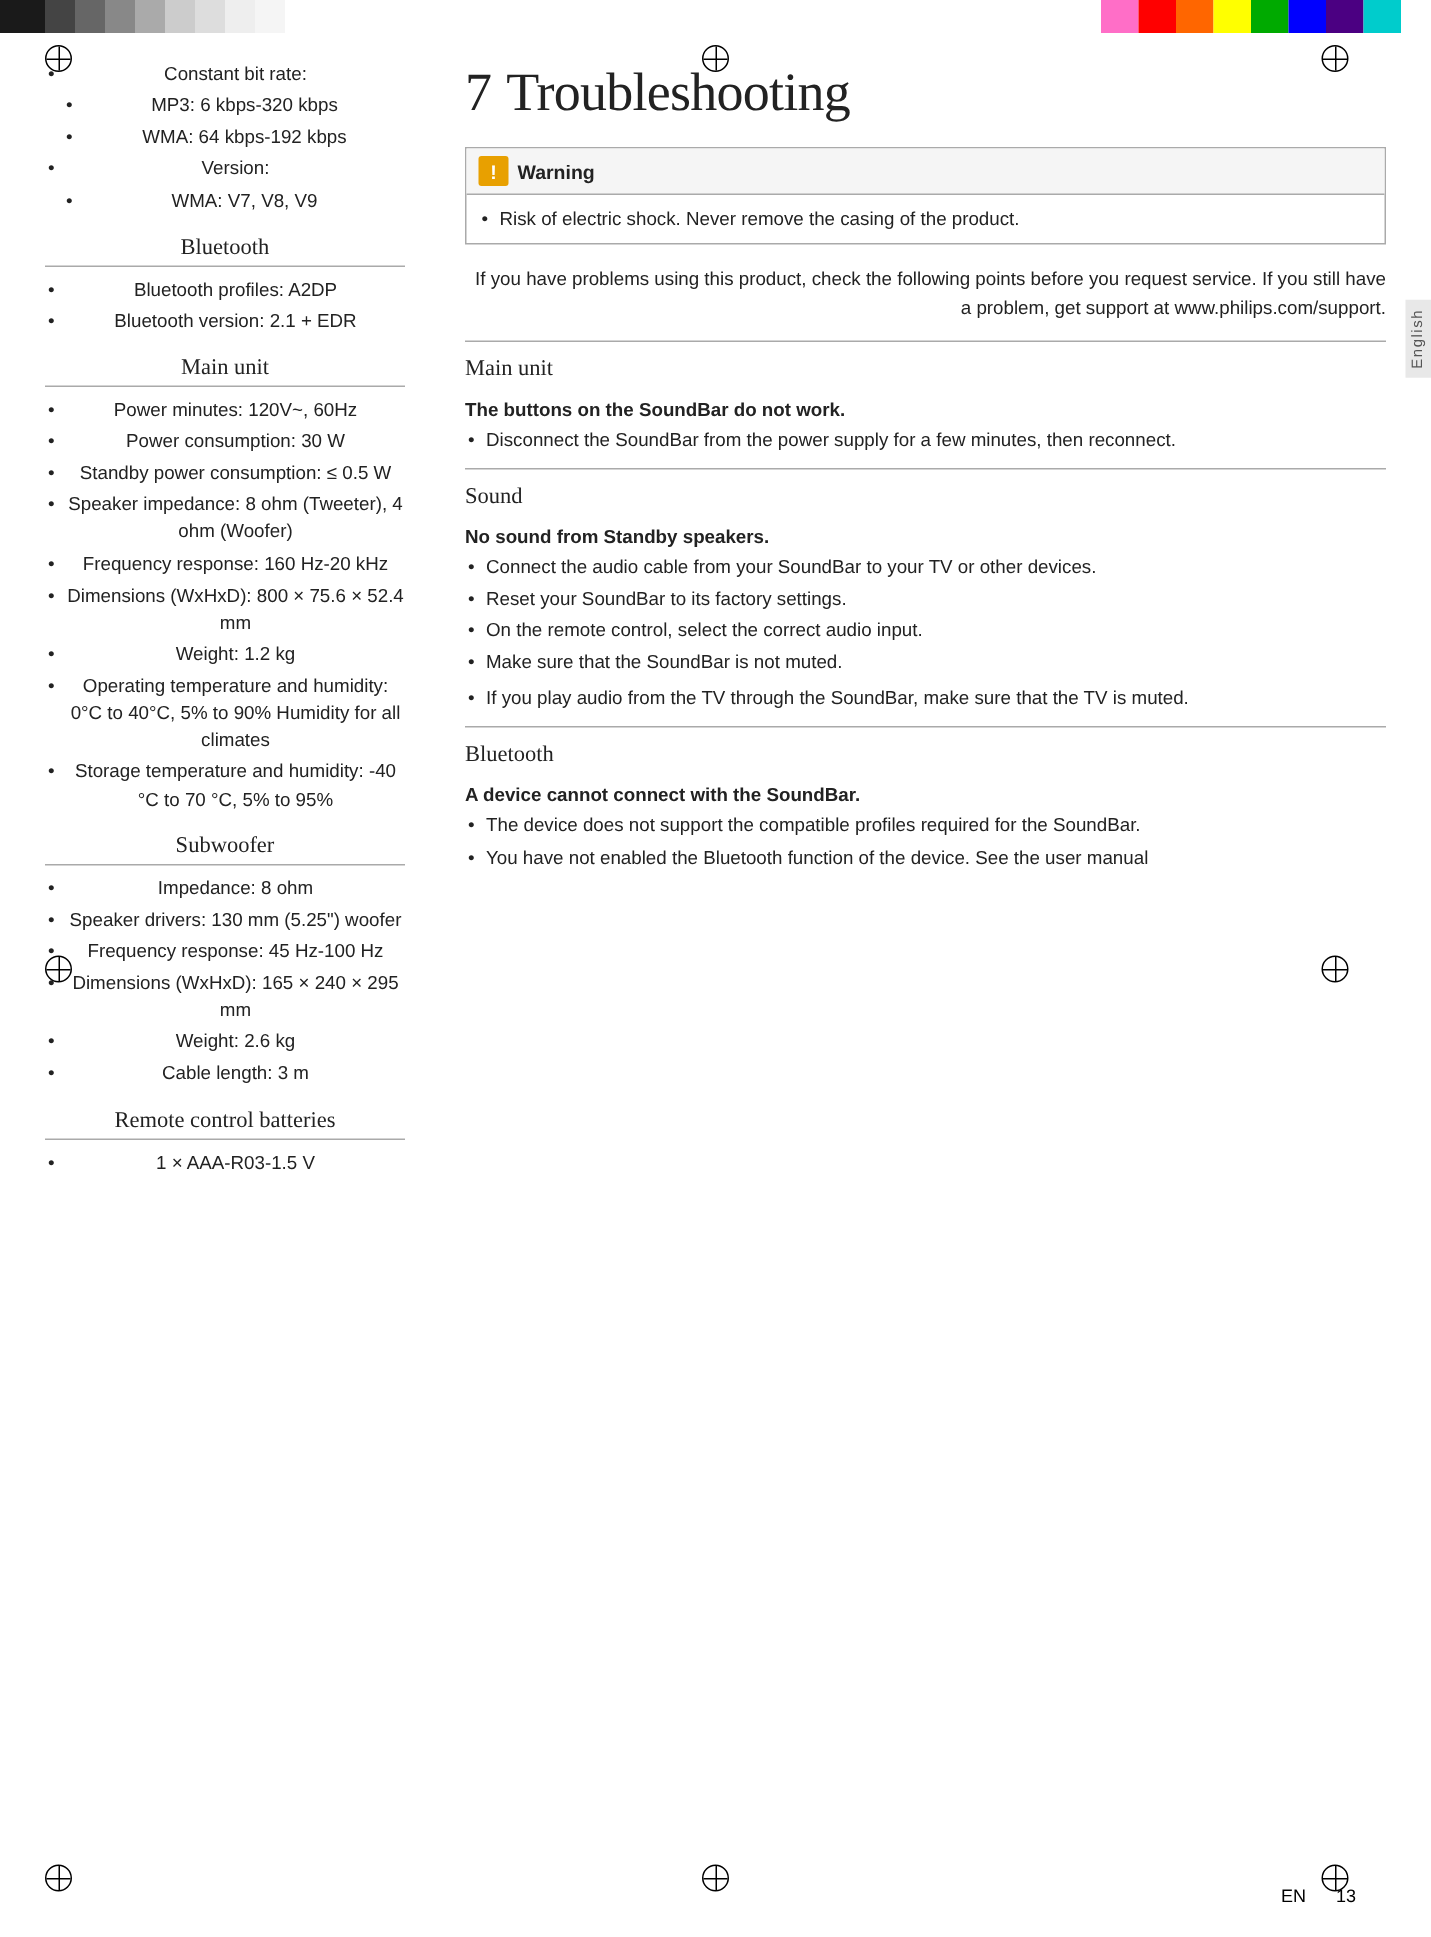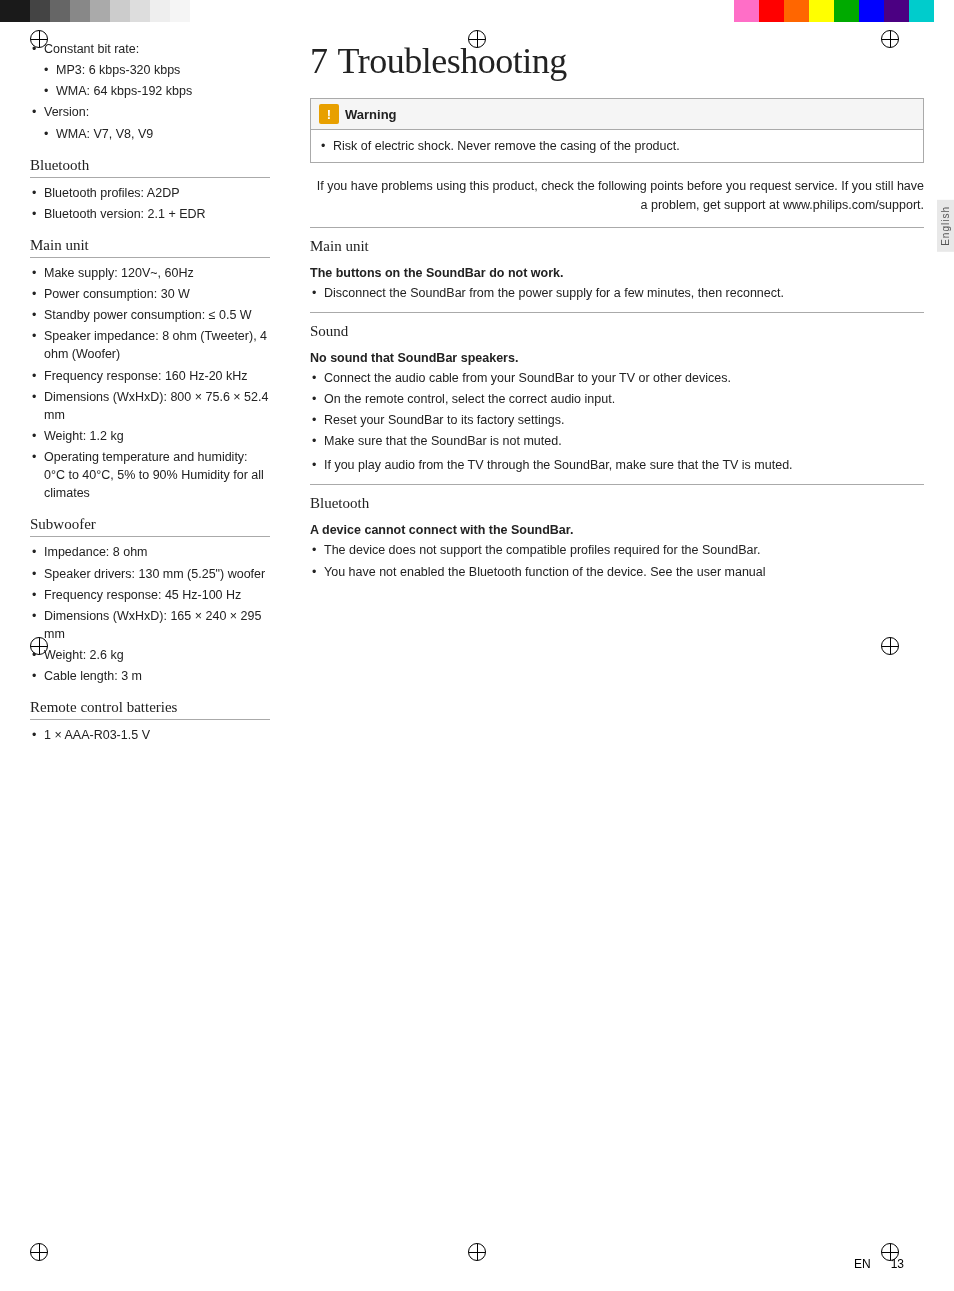--- a/index.html
+++ b/index.html
@@ -55,20 +55,21 @@
       display: flex;
       flex-direction: row;
       gap: 0;
     }
 
     
     .left-col {
       width: 260px;
       flex-shrink: 0;
       padding-right: 20px;
+      text-align: center;
     }
 
     
     .right-col {
       flex: 1;
       padding-left: 20px;
     }
 
     
     .side-label {
@@ -271,28 +272,29 @@
       </ul>
 
     <div id="leftSections">
         <h2 class="section-title">Bluetooth</h2>
         <ul class="content-list">
           <li>Bluetooth profiles: A2DP</li>
           <li>Bluetooth version: 2.1 + EDR</li>
         </ul>
         <h2 class="section-title">Main unit</h2>
         <ul class="content-list">
-          <li>Make supply: 120V~, 60Hz</li>
+          <li>Power minutes: 120V~, 60Hz</li>
           <li>Power consumption: 30 W</li>
           <li>Standby power consumption: ≤ 0.5 W</li>
           <li>Speaker impedance: 8 ohm (Tweeter), 4 ohm (Woofer)</li>
           <li>Frequency response: 160 Hz-20 kHz</li>
           <li>Dimensions (WxHxD): 800 × 75.6 × 52.4 mm</li>
           <li>Weight: 1.2 kg</li>
           <li>Operating temperature and humidity: 0°C to 40°C, 5% to 90% Humidity for all climates</li>
+          <li>Storage temperature and humidity: -40 °C to 70 °C, 5% to 95%</li>
         </ul>
         <h2 class="section-title">Subwoofer</h2>
         <ul class="content-list">
           <li>Impedance: 8 ohm</li>
           <li>Speaker drivers: 130 mm (5.25") woofer</li>
           <li>Frequency response: 45 Hz-100 Hz</li>
           <li>Dimensions (WxHxD): 165 × 240 × 295 mm</li>
           <li>Weight: 2.6 kg</li>
           <li>Cable length: 3 m</li>
         </ul>
@@ -328,25 +330,25 @@
 
     <div id="rightSections">
         <hr class="section-rule">
         <h2 class="section-title" style="border-bottom: none; margin-top: 0px;">Main unit</h2>
         <div class="sub-heading">The buttons on the SoundBar do not work.</div>
         <ul class="content-list">
           <li>Disconnect the SoundBar from the power supply for a few minutes, then reconnect.</li>
         </ul>
         <hr class="section-rule">
         <h2 class="section-title" style="border-bottom: none; margin-top: 0px;">Sound</h2>
-        <div class="sub-heading">No sound that SoundBar speakers.</div>
+        <div class="sub-heading">No sound from Standby speakers.</div>
         <ul class="content-list">
           <li>Connect the audio cable from your SoundBar to your TV or other devices.</li>
+          <li>Reset your SoundBar to its factory settings.</li>
           <li>On the remote control, select the correct audio input.</li>
-          <li>Reset your SoundBar to its factory settings.</li>
           <li>Make sure that the SoundBar is not muted.</li>
         </ul>
         <ul class="content-list">
           <li>If you play audio from the TV through the SoundBar, make sure that the TV is muted.</li>
         </ul>
         <hr class="section-rule">
         <h2 class="section-title" style="border-bottom: none; margin-top: 0px;">Bluetooth</h2>
         <div class="sub-heading">A device cannot connect with the SoundBar.</div>
         <ul class="content-list">
           <li>The device does not support the compatible profiles required for the SoundBar.</li>

